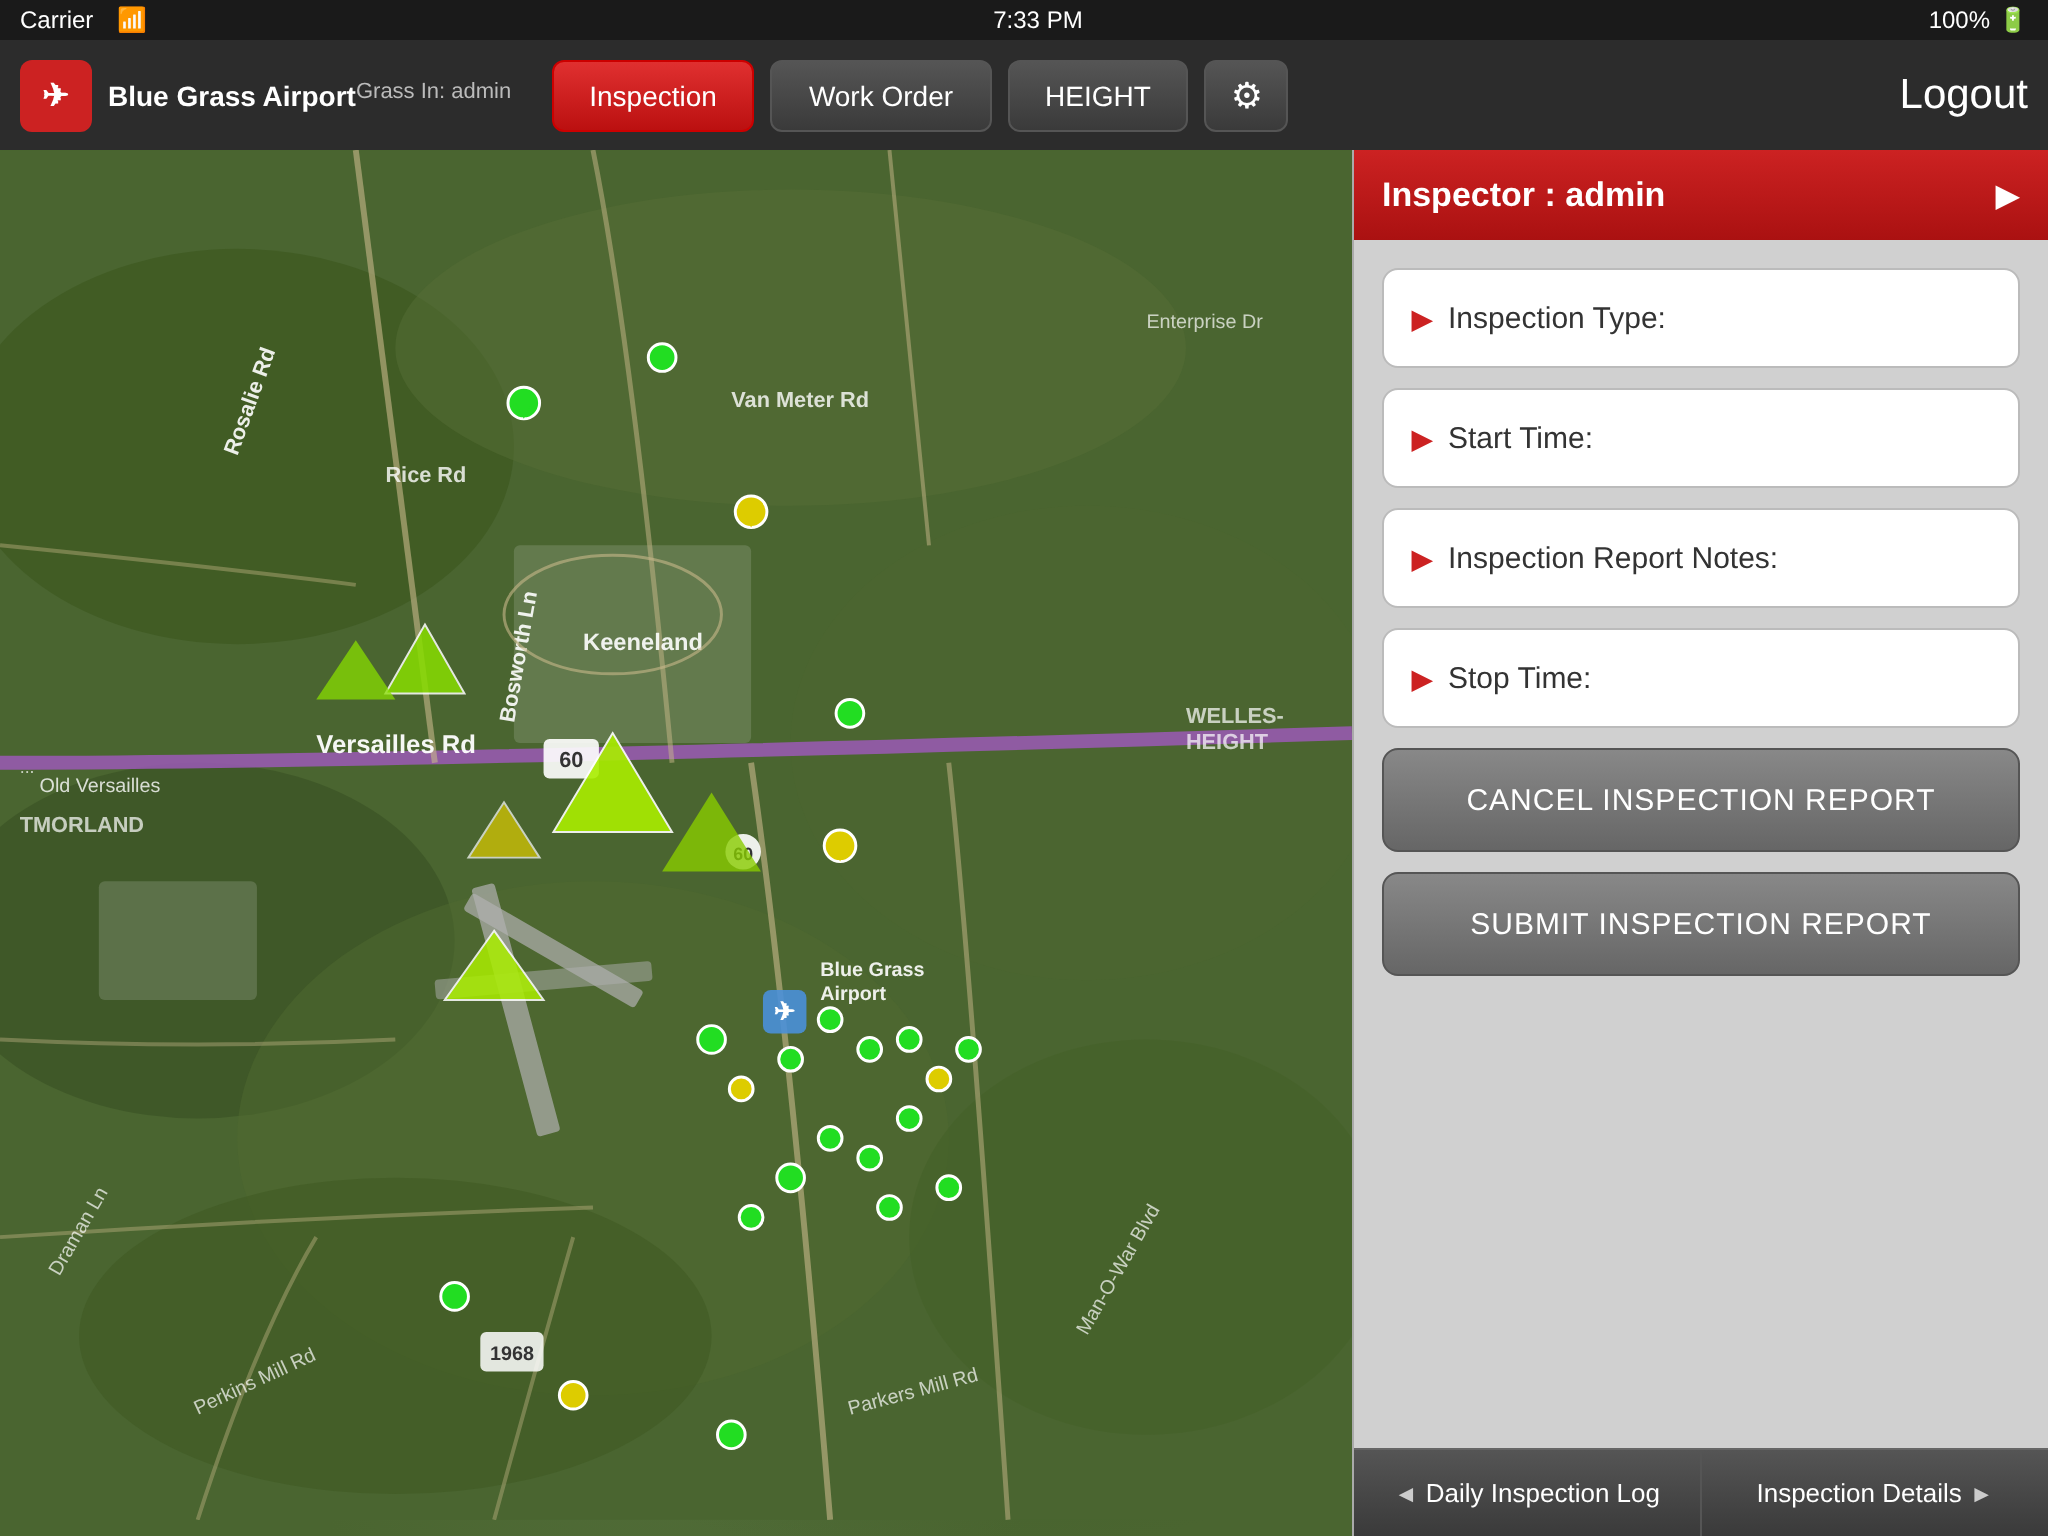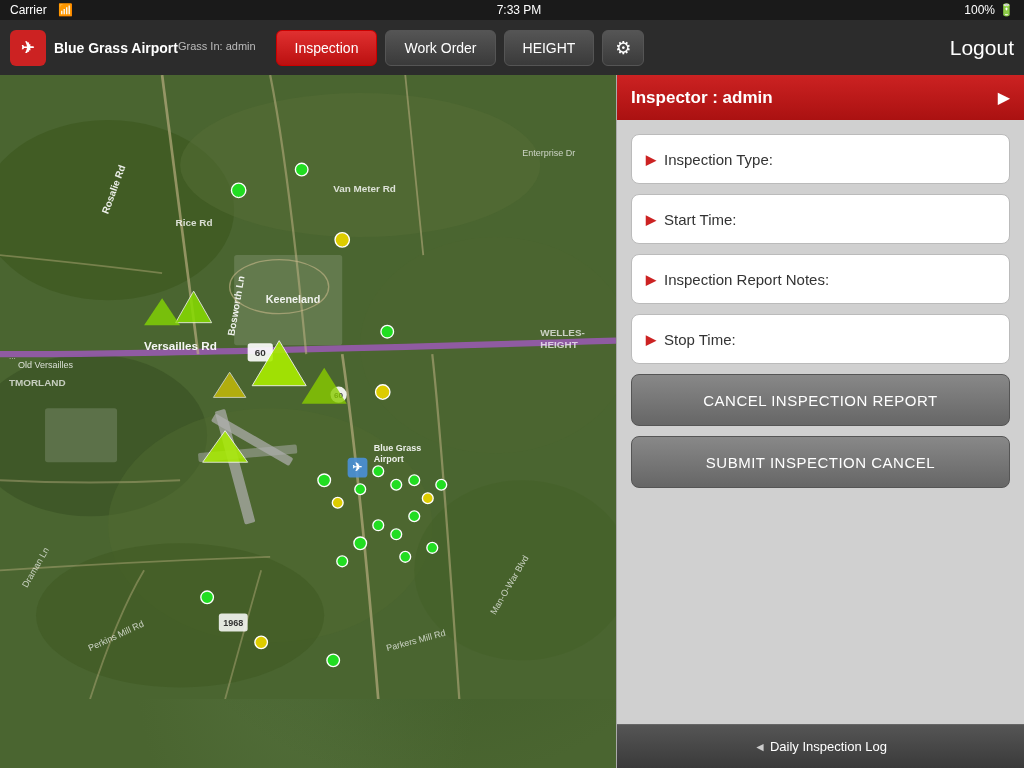--- a/index.html
+++ b/index.html
@@ -117,21 +117,21 @@
       background: 
         radial-gradient(ellipse at 20% 30%, #4a6a35 0%, transparent 40%),
         radial-gradient(ellipse at 70% 60%, #3d5a28 0%, transparent 50%),
         radial-gradient(ellipse at 50% 80%, #526e3a 0%, transparent 40%),
         #4a6530;
       position: relative;
     }
 
     
     #right-panel {
-      width: 408px;
+      width: 348px;
       background: #c8c8c8;
       display: flex;
       flex-direction: column;
       border-left: 1px solid #aaa;
     }
 
     
     #panel-header {
       height: 45px;
       background: linear-gradient(to bottom, #cc2222, #aa1111);
@@ -410,26 +410,30 @@
       <div class="form-field">
         <span class="field-arrow">▶</span>
         <span class="field-label">Stop Time:</span>
       </div>
 
       <button class="action-btn">
         <span>CANCEL INSPECTION REPORT</span>
       </button>
 
       <button class="action-btn">
-        <span>SUBMIT INSPECTION CANCEL</span>
+        <span>SUBMIT INSPECTION REPORT</span>
       </button>
 
     </div>
 
     <div id="bottom-tabs">
       <div class="bottom-tab">
         <span class="tab-arrow">◄</span>
         <span>Daily Inspection Log</span>
       </div>
+      <div class="bottom-tab">
+        <span>Inspection Details</span>
+        <span class="tab-arrow">►</span>
+      </div>
     </div>
   </div>
 
 </div>
 
 </body></html>

